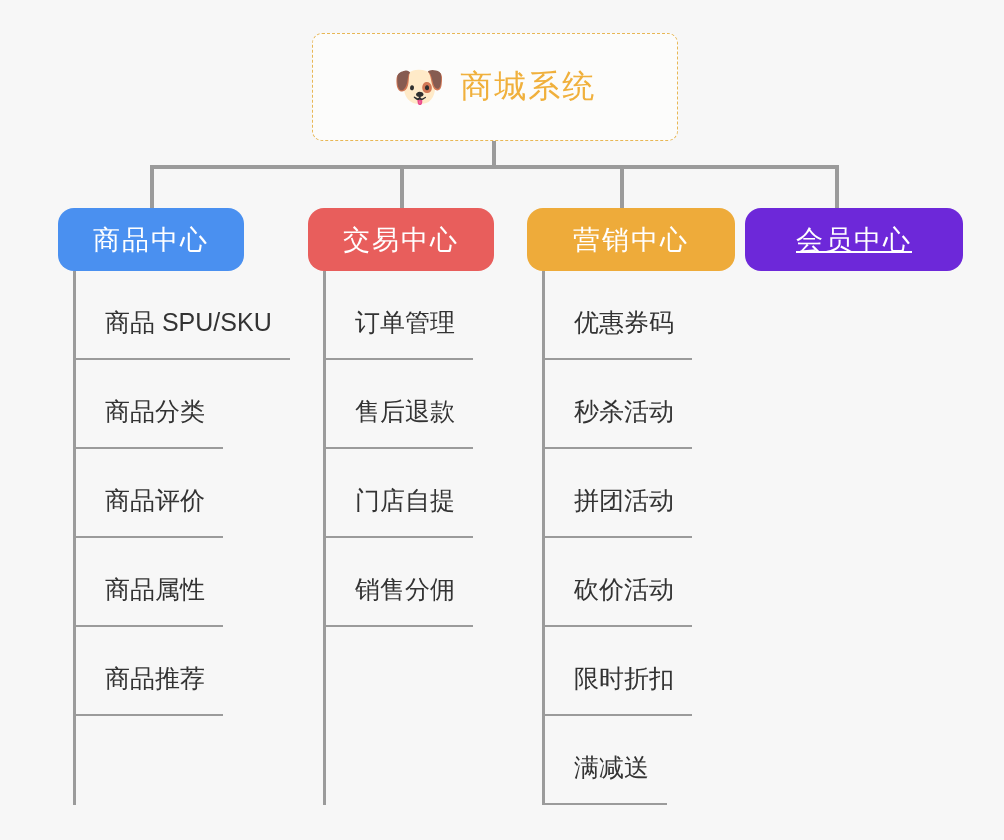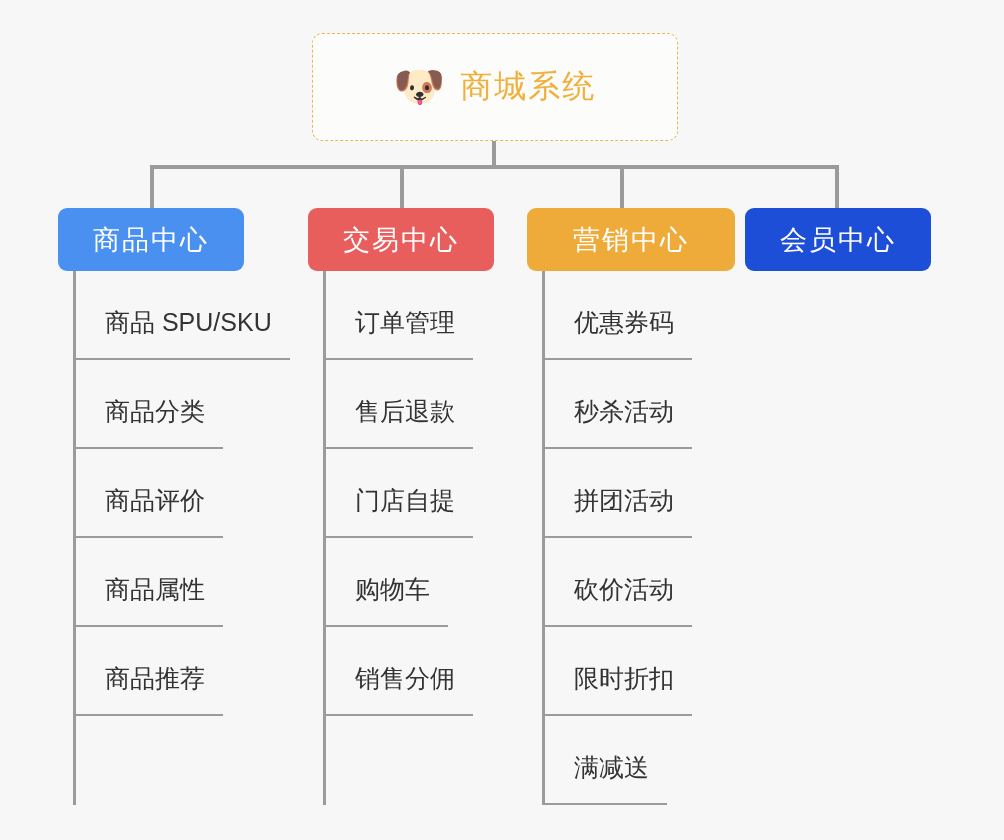--- a/index.html
+++ b/index.html
@@ -71,21 +71,21 @@
     height: 44px;
   }
 
   
   .column {
     position: absolute;
     top: 208px;
   }
   .col-header {
     height: 63px;
-    border-radius: 9px;
+    border-radius: 16px;
     display: flex;
     align-items: center;
     justify-content: center;
     color: #ffffff;
     font-size: 27px;
     letter-spacing: 2px;
     box-sizing: border-box;
     white-space: nowrap;
   }
 
@@ -165,23 +165,20 @@
           <div class="leaf">
             <span class="leaf-inner">订单管理</span>
           </div>
           <div class="leaf">
             <span class="leaf-inner">售后退款</span>
           </div>
           <div class="leaf">
             <span class="leaf-inner">门店自提</span>
           </div>
           <div class="leaf">
-            <span class="leaf-inner">购物车</span>
-          </div>
-          <div class="leaf">
             <span class="leaf-inner">销售分佣</span>
           </div>
         </div>
       </div>
       <div class="column" style="left: 527px;">
         <div class="col-header" style="width: 208px; background: rgb(238, 171, 58);">营销中心</div>
         <div class="col-body">
           <div class="col-trunk" style="height: 534px;"></div>
           <div class="leaf">
             <span class="leaf-inner">优惠券码</span>
@@ -197,17 +194,17 @@
           </div>
           <div class="leaf">
             <span class="leaf-inner">限时折扣</span>
           </div>
           <div class="leaf">
             <span class="leaf-inner">满减送</span>
           </div>
         </div>
       </div>
       <div class="column" style="left: 745px;">
-        <div class="col-header" style="width: 186px; background: #1d4ed8;">会员中心</div>
+        <div class="col-header" style="width: 218px; background: #6d28d9; text-decoration: underline;">会员中心</div>
       </div>
     </div>
 
 </div>
 
 </body></html>

